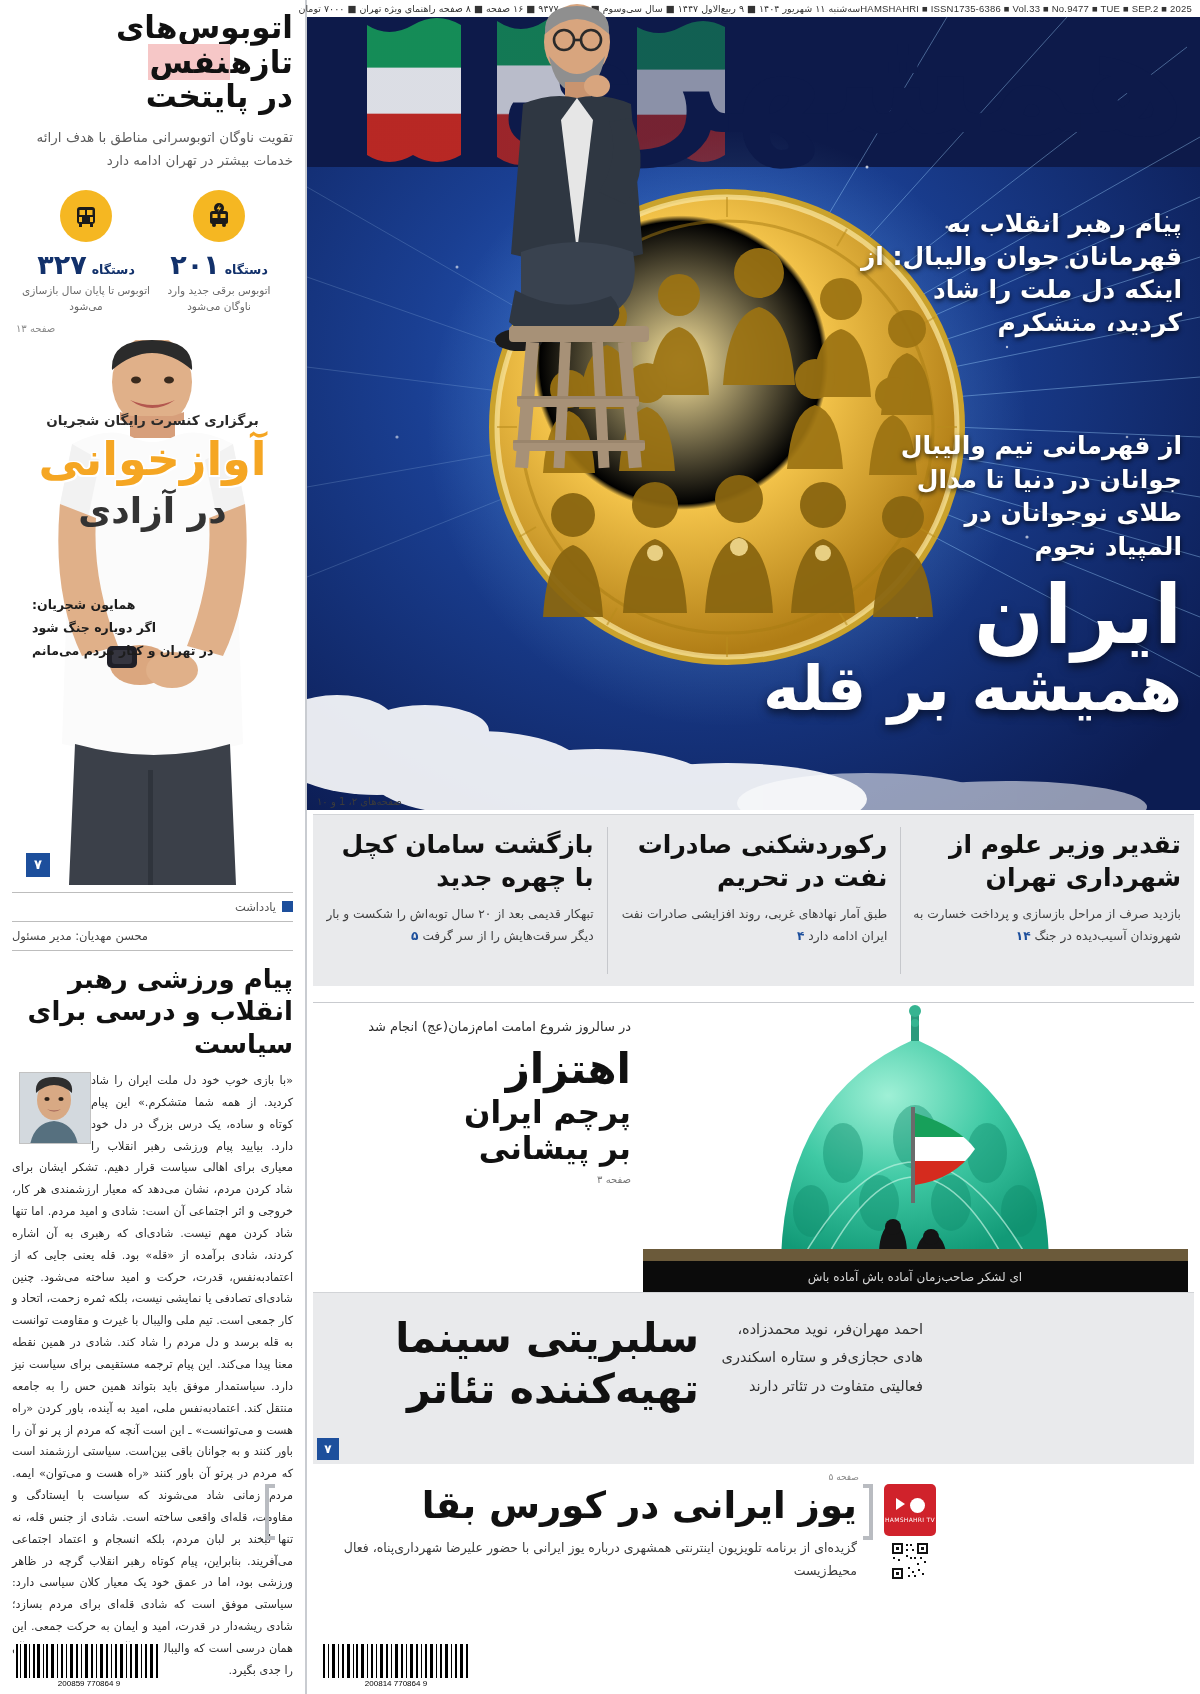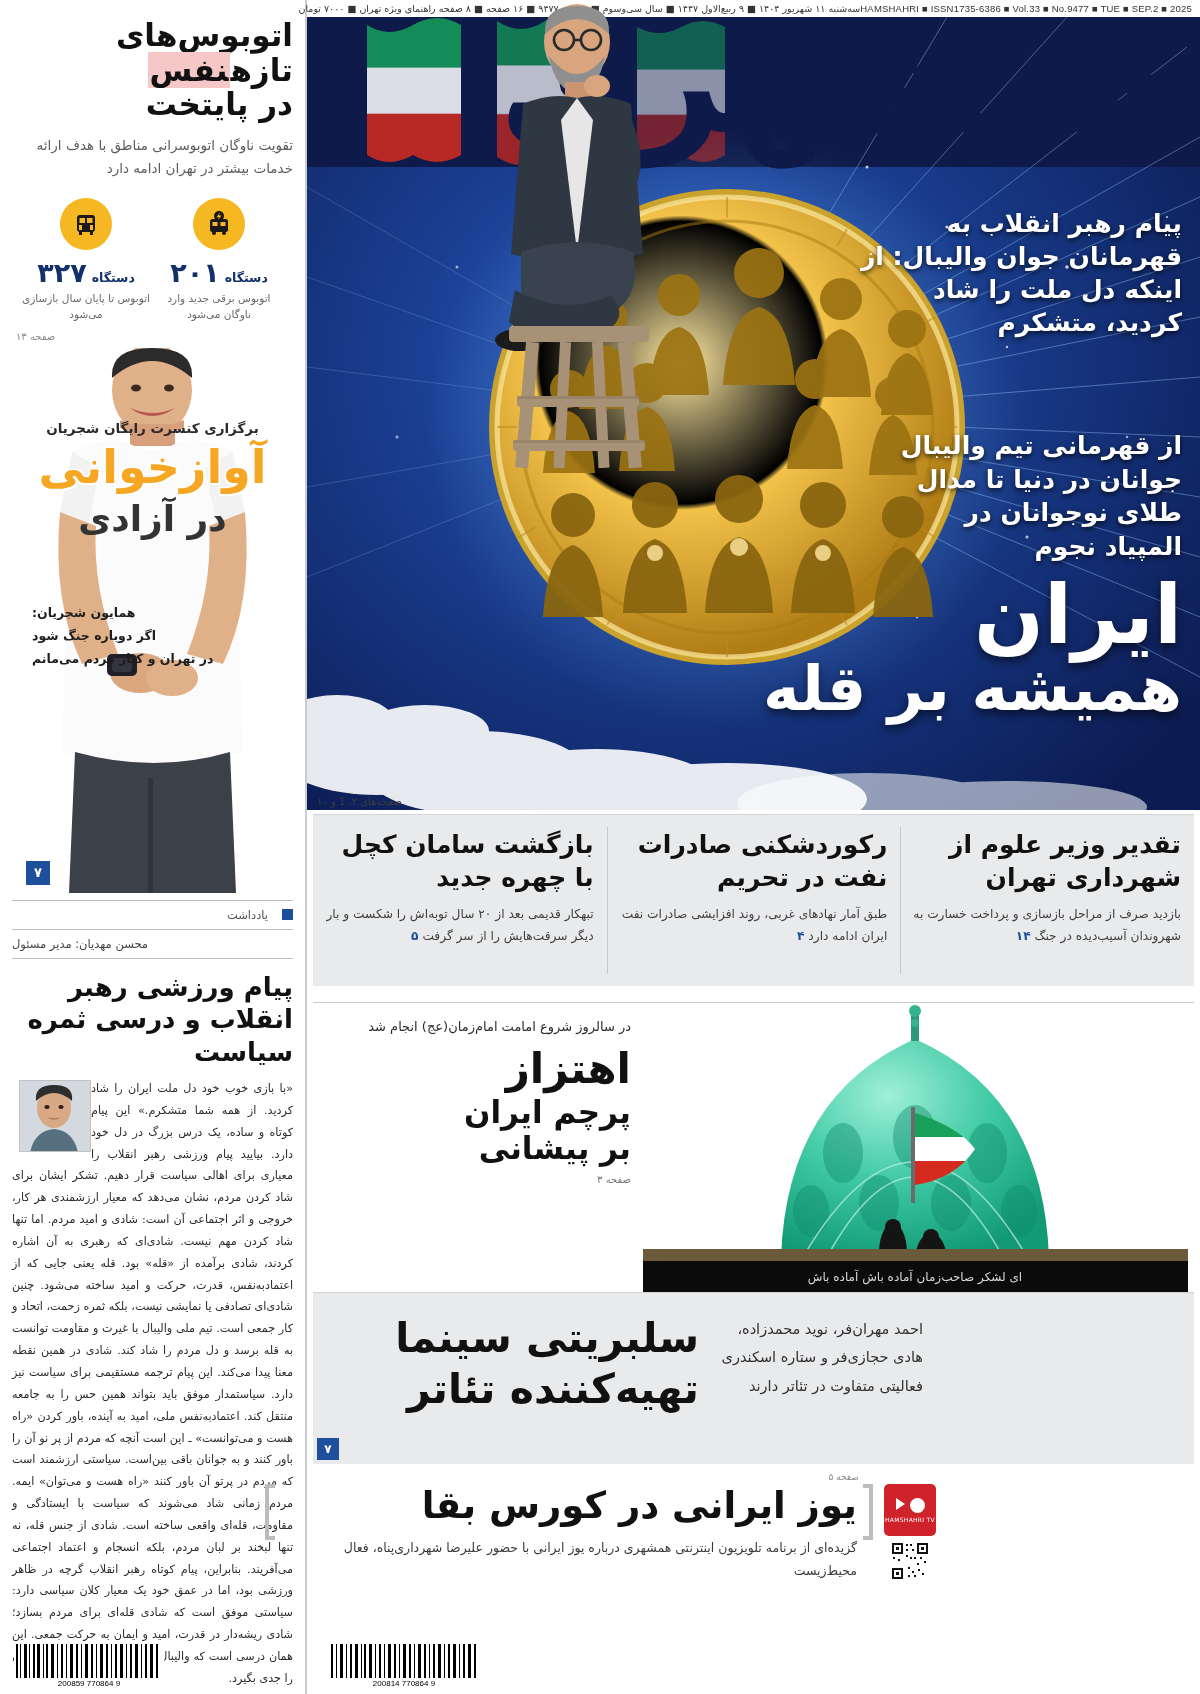--- a/index.html
+++ b/index.html
@@ -15,21 +15,21 @@
   .left-rail {
     position: absolute; left: 0; top: 0; width: 305px; height: 1694px;
     background: #ffffff; padding: 6px 12px 0 12px;
     border-left: 0;
   }
   .rail-divider { position:absolute; left:305px; top:0; width:2px; height:1694px; background:#c9ccd1; }
 
   
   .bus-head {
     direction: rtl; text-align: right; line-height: 1.12;
-    font-size: 31px; font-weight: bold; color: #111; margin-top: 12px;
+    font-size: 31px; font-weight: bold; color: #111; margin-top: 4px;
     letter-spacing: -0.5px;
   }
   .bus-head .hl { background:#f6c7c7; padding: 0 2px; }
   .bus-sub {
     direction: rtl; text-align: right; color:#5c5c5c; font-size: 13.5px;
     line-height: 1.7; margin-top: 12px;
   }
   .bus-stats { display:flex; justify-content: space-between; margin-top: 18px; padding: 0 8px; }
   .stat { width: 132px; text-align: center; direction: rtl; }
   .stat-icon {
@@ -67,21 +67,21 @@
   .badge-7 {
     position:absolute; left: 14px; bottom: 8px;
     width: 24px; height: 24px; background:#1d4f9c; color:#fff;
     display:flex; align-items:center; justify-content:center;
     font-size:13px; font-weight:bold;
   }
 
   
   .note-wrap { margin-top: 4px; }
   .rule { height:1px; background:#bdbdbd; margin: 7px 0; }
-  .note-label { direction: rtl; text-align:left; font-size: 11.5px; color:#555; display:flex; align-items:center; gap:14px; justify-content:flex-start;}
+  .note-label { direction: rtl; text-align:left; font-size: 11.5px; color:#555; display:flex; align-items:center; gap:6px; justify-content:flex-start;}
   .note-sq { width: 11px; height: 11px; background:#1d4f9c; display:inline-block; }
   .note-author { direction: rtl; text-align:left; font-size: 11.5px; color:#444; }
   .note-head {
     direction: rtl; text-align:right; font-size: 26px; font-weight:bold; color:#111;
     line-height:1.25; margin-top: 12px;
   }
   .note-body {
     direction: rtl; text-align: justify; font-size: 11.2px; color:#2b2b2b;
     line-height: 1.95; margin-top: 10px;
   }
@@ -208,21 +208,21 @@
   }
   .tv-eyes { display:flex; gap:5px; }
   .tv-eye { width: 15px; height: 15px; background:#fff; border-radius:50%; }
   .tv-tri { width:0;height:0;border-left:9px solid #fff;border-top:6px solid transparent;border-bottom:6px solid transparent; }
   .tv-word { font-size: 6px; color:#fff; margin-top: 3px; letter-spacing:.3px; }
   .yuz-logo-col { width: 78px; padding-right: 4px; display:flex; flex-direction:column; align-items:center; gap:5px; }
   .qr { width: 40px; height: 40px; }
   .yuz-pg { position:absolute; right: 14px; top: -12px; font-size: 9px; color:#888; }
 
   
-  .barcode-right { position:absolute; left: 22px; bottom: 6px; width: 150px; height: 46px; }
+  .barcode-right { position:absolute; left: 14px; bottom: 6px; width: 150px; height: 46px; }
 </style>
 </head>
 <body>
 
 <div class="page">
 
   <div class="left-rail">
 
     <div class="bus-head">
       <span>اتوبوس‌های تازه</span><span class="hl">نفس</span><br>
@@ -318,21 +318,21 @@
     <div class="note-wrap">
       <div class="rule"></div>
       <div class="note-label">
         <span class="note-sq"></span>
         <span>یادداشت</span>
       </div>
       <div class="rule"></div>
       <div class="note-author">محسن مهدیان: مدیر مسئول</div>
       <div class="rule"></div>
 
-      <div class="note-head">پیام ورزشی رهبر انقلاب و درسی ثمره سیاست</div>
+      <div class="note-head">پیام ورزشی رهبر انقلاب و درسی برای سیاست</div>
 
       <div class="note-body">
         <span class="note-portrait">
           <svg width="72" height="72" viewBox="0 0 72 72">
             <rect width="72" height="72" fill="#d3d9de"></rect>
             <ellipse cx="36" cy="27" rx="17" ry="20" fill="#d8a984"></ellipse>
             <path d="M18 20 q18 -16 36 0 q2 -16 -18 -16 q-20 0 -18 16z" fill="#2e2e2e"></path>
             <ellipse cx="29" cy="26" rx="2.6" ry="2" fill="#2c2118"></ellipse>
             <ellipse cx="43" cy="26" rx="2.6" ry="2" fill="#2c2118"></ellipse>
             <path d="M29 36 q7 5 14 0 q-7 3 -14 0z" fill="#9c5a52"></path>

